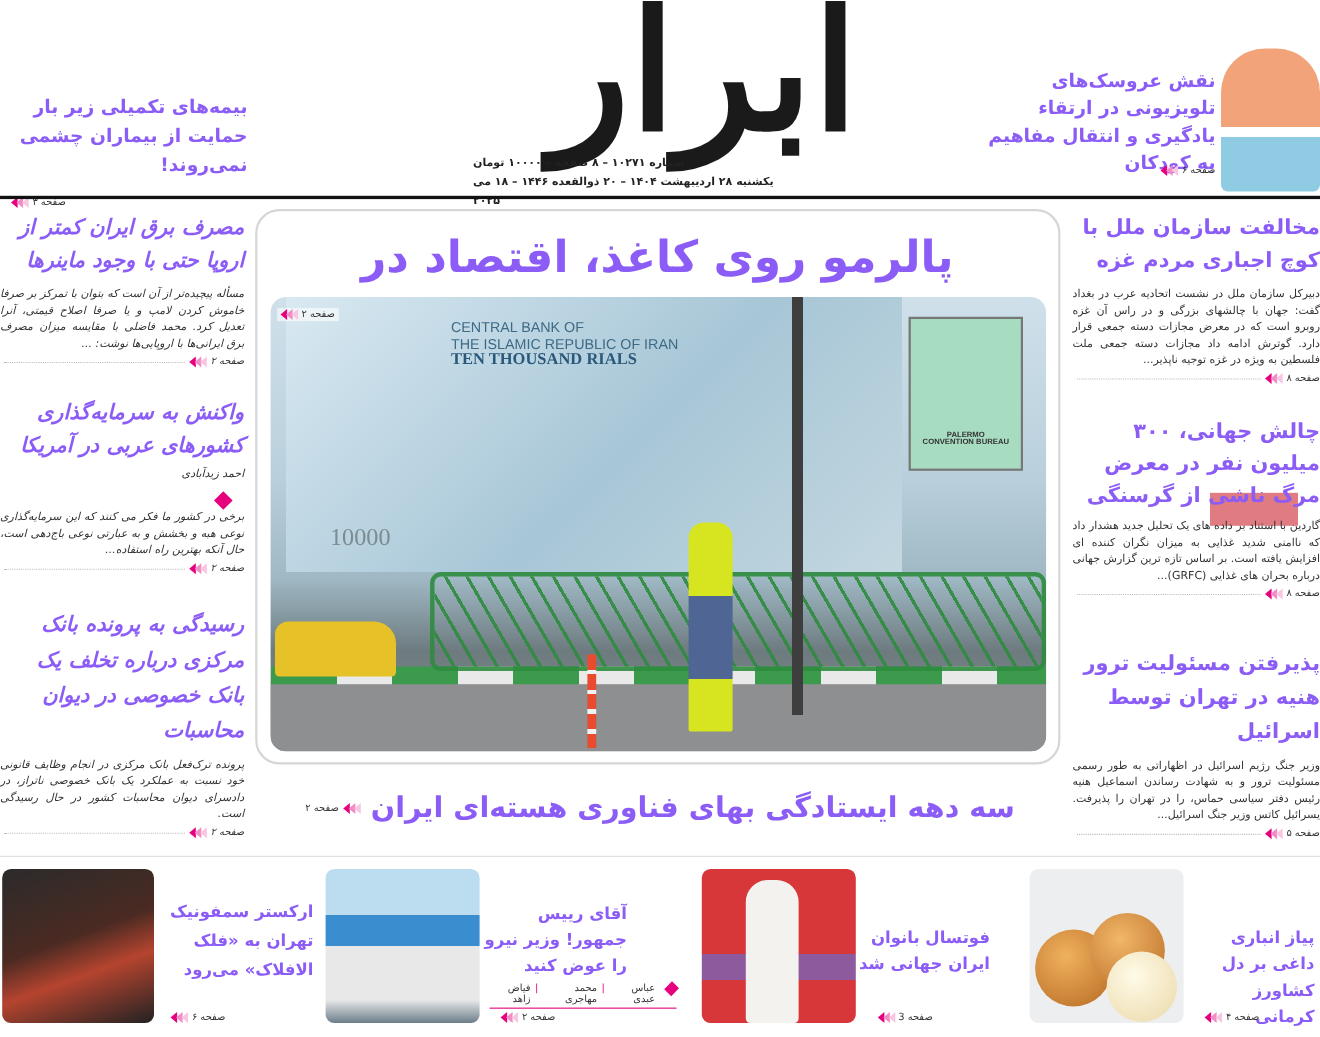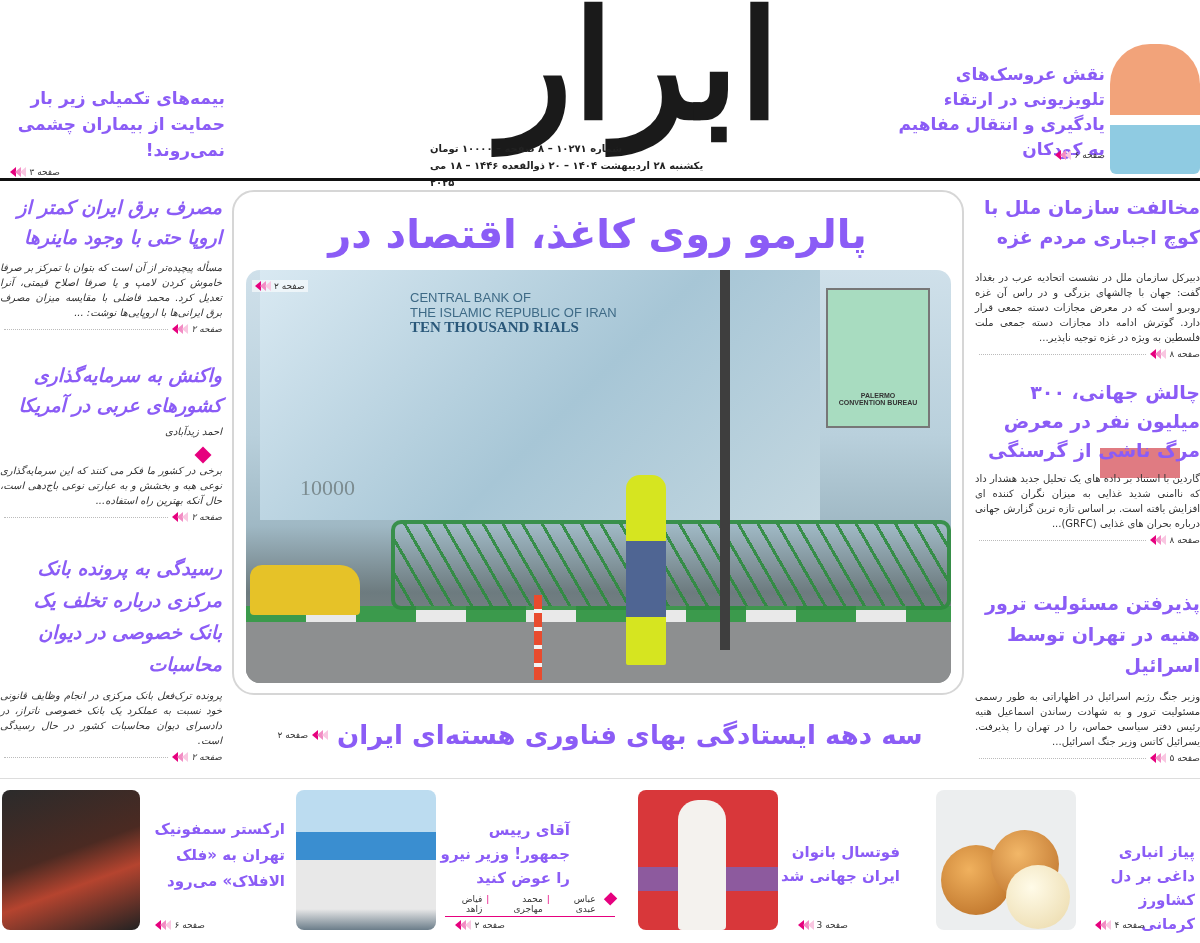--- a/index.html
+++ b/index.html
@@ -71,21 +71,21 @@
     <span class="chev">
         <span></span>
         <span></span>
         <span></span>
       </span>
   </div>
 </div>
 
 <div class="abs" style="left:0; top:85px; width:280px; height:90px;">
   <div class="hl" style="font-size:17px; line-height:26px; width:225px;">بیمه‌های تکمیلی زیر بار حمایت از بیماران چشمی نمی‌روند!</div>
-  <div class="pageref" style="margin-top:4px; width:60px;">
+  <div class="pageref" style="margin-top:16px; width:60px;">
     <span>صفحه ۳</span>
     <span class="chev">
         <span></span>
         <span></span>
         <span></span>
       </span>
   </div>
 </div>
 
 <div class="rule-top"></div>
@@ -132,21 +132,21 @@
         </span>
       <span class="dots"></span>
     </div>
   </div>
 </div>
 <span class="abs diamond" style="left:197px; top:449px;"></span>
 
 <div class="abs" style="left:975px; top:192px; width:225px;">
   <div style="height:180px;">
     <div class="hl" style="font-size:19px; line-height:30px;">مخالفت سازمان ملل با کوچ اجباری مردم غزه</div>
-    <div class="body-txt" style="margin-top:18px;">دبیرکل سازمان ملل در نشست اتحادیه عرب در بغداد گفت: جهان با چالشهای بزرگی و در راس آن غزه روبرو است که در معرض مجازات دسته جمعی قرار دارد. گوترش ادامه داد مجازات دسته جمعی ملت فلسطین به ویژه در غزه توجیه ناپذیر...</div>
+    <div class="body-txt" style="margin-top:8px;">دبیرکل سازمان ملل در نشست اتحادیه عرب در بغداد گفت: جهان با چالشهای بزرگی و در راس آن غزه روبرو است که در معرض مجازات دسته جمعی قرار دارد. گوترش ادامه داد مجازات دسته جمعی ملت فلسطین به ویژه در غزه توجیه ناپذیر...</div>
     <div class="pageref" style="margin-top:4px;">
       <span>صفحه ۸</span>
       <span class="chev">
           <span></span>
           <span></span>
           <span></span>
         </span>
       <span class="dots"></span>
     </div>
   </div>

